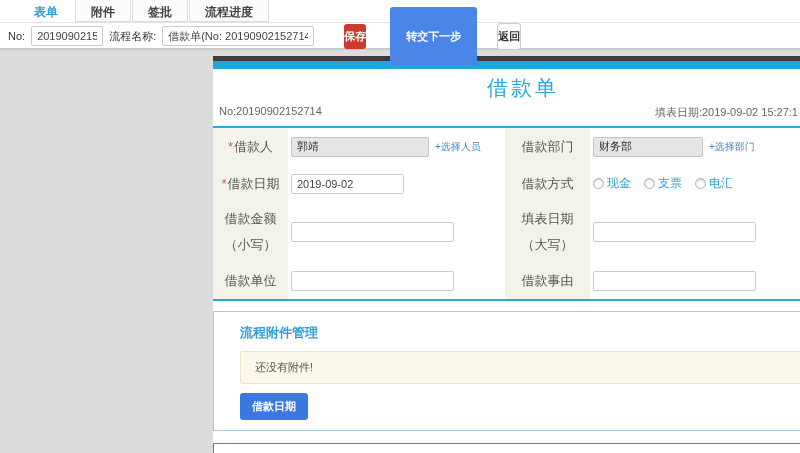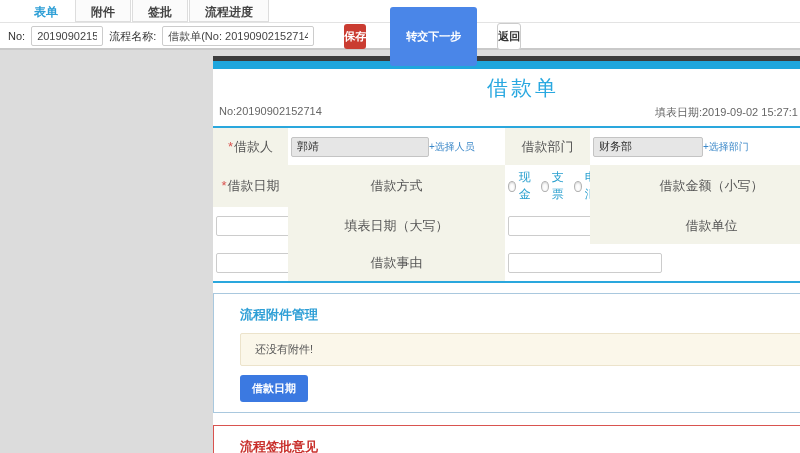--- a/index.html
+++ b/index.html
@@ -38,21 +38,21 @@
     letter-spacing:3px; padding:6px 0 2px; line-height:26px; }
   .meta { display:flex; justify-content:space-between; font-size:11px; color:#666;
     padding:2px 35px 6px 6px; }
 
   
   .form-table { display:grid; grid-template-columns:75px 217px 85px 1fr;
     border-top:2px solid #2aa7dd; border-bottom:2px solid #2aa7dd; }
   .lbl-cell { background:#f3f3e9; font-size:13px; color:#555; display:flex;
     align-items:center; justify-content:center; text-align:center;
     padding:4px 6px; line-height:2.0; min-height:37px; }
-  .fld-cell { display:flex; align-items:center; gap:0; padding:4px 4px 4px 3px;
+  .fld-cell { display:flex; align-items:center; gap:6px; padding:4px 4px 4px 3px;
     min-height:37px; background:#fff; }
   .req { color:#d9534f; margin-right:1px; }
   .ro { background:#e6e6e6; border-color:#c4c4c4; color:#333; }
   .w138{width:138px} .w126{width:110px} .w113{width:113px} .w163{width:163px}
   .link { color:#3a87c8; font-size:10px; text-decoration:none; cursor:pointer; white-space:nowrap; }
   .radio-opt { display:inline-flex; align-items:center; gap:3px; margin-right:7px; cursor:pointer; }
   .radio-circle { width:11px; height:11px; border-radius:50%; background:#fdfdfd;
     border:1px solid #b0b0b0; box-shadow:inset 0 1px 2px rgba(0,0,0,.18); }
   .radio-text { color:#2aa0cf; font-size:12px; }
 
@@ -115,20 +115,23 @@
           <span>借款部门</span>
         </div>
         <div class="fld-cell">
           <input class="txt ro w126" readonly="" value="财务部" style="">
           <a class="link">+选择部门</a>
         </div>
 
         <div class="lbl-cell">
           <span><span class="req">*</span><span>借款日期</span></span>
         </div>
+        <div class="fld-cell">
+          <input class="txt w113" value="2019-09-02" style="">
+        </div>
         <div class="lbl-cell">
           <span>借款方式</span>
         </div>
         <div class="fld-cell">
           <span class="radio-opt">
             <span class="radio-circle"></span>
             <span class="radio-text">现金</span>
           </span>
           <span class="radio-opt">
             <span class="radio-circle"></span>

